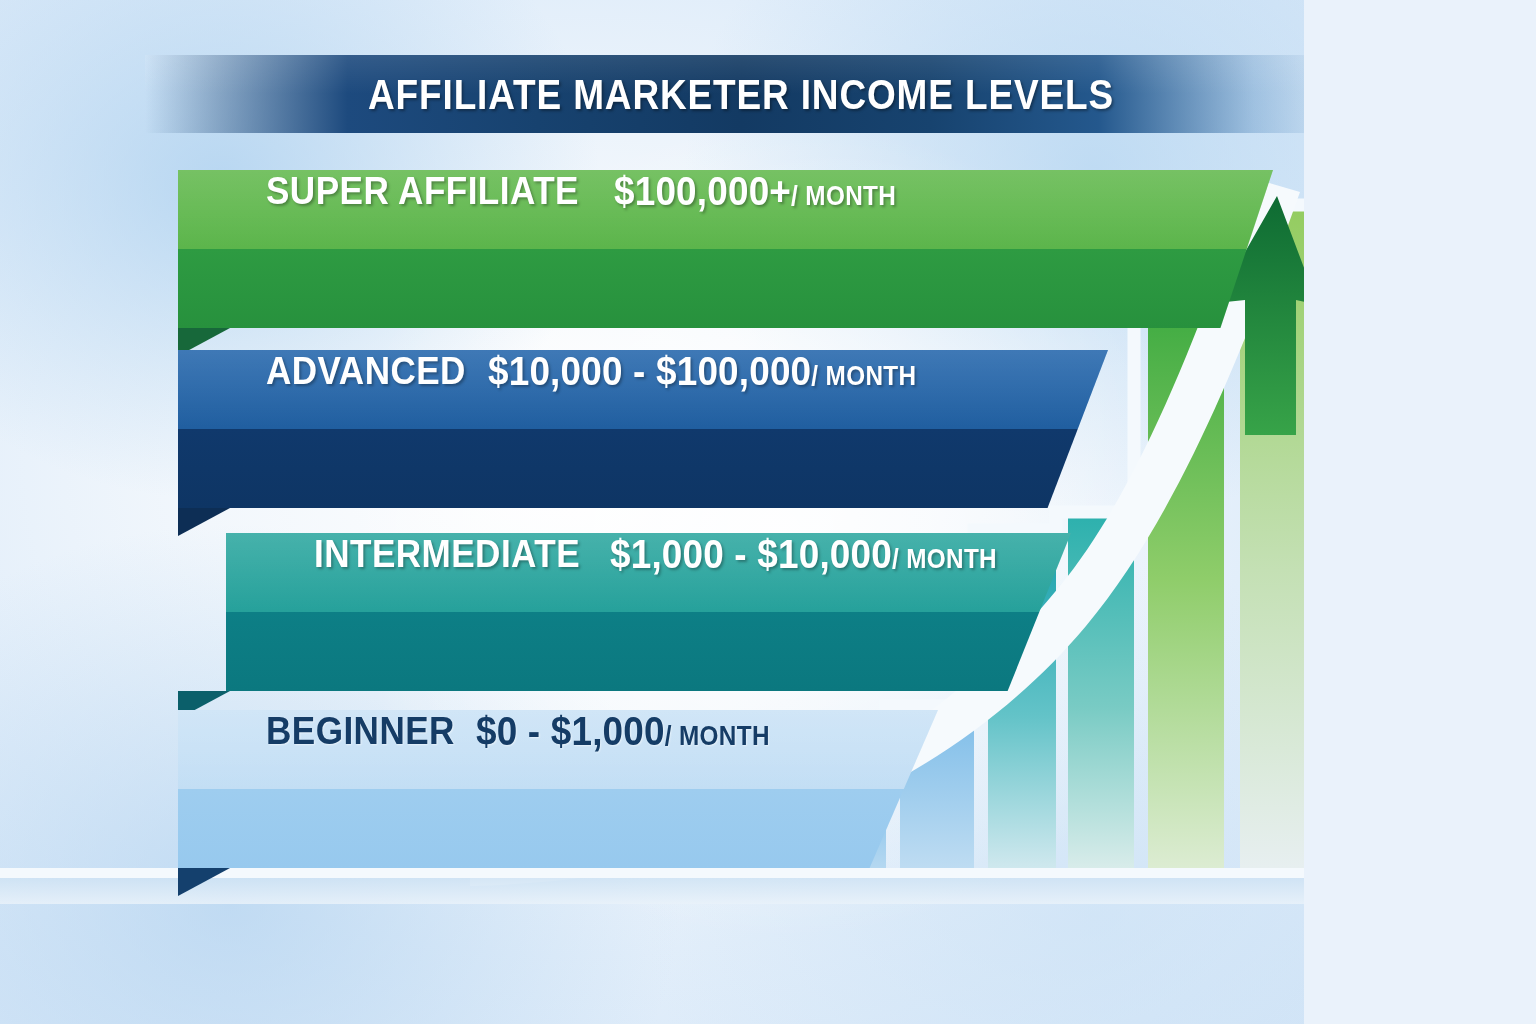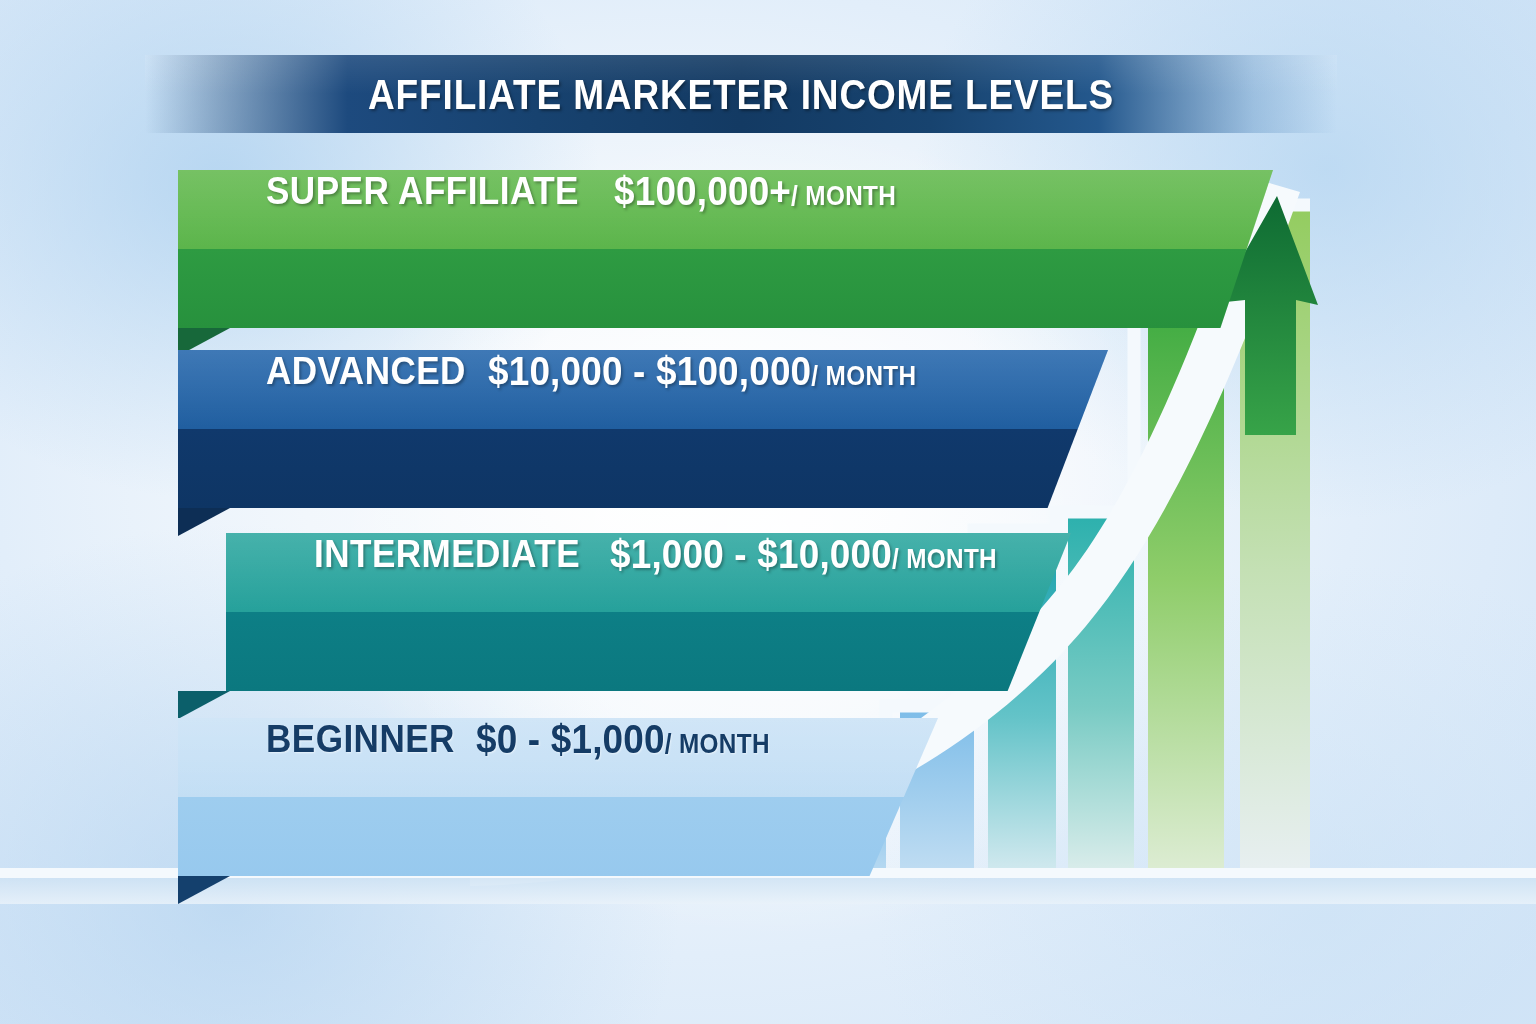--- a/index.html
+++ b/index.html
@@ -2,21 +2,21 @@
 <html><head>
 <meta charset="utf-8">
 <style>
   html,body{margin:0;padding:0;}
   body{
     width:1536px;height:1024px;overflow:hidden;
     font-family:"Liberation Sans", sans-serif;
     background:#eaf2fb;
   }
   #stage{
-    position:relative;width:1536px;height:1024px;overflow:hidden;
+    position:relative;width:1304px;height:1024px;overflow:hidden;
     background:
       radial-gradient(ellipse 1100px 780px at 44% 46%, #ffffff 0%, #f2f7fc 34%, #e2eefa 62%, #d3e5f7 100%);
   }
   
   .bg-corner{position:absolute;pointer-events:none;}
   .bg-tl{left:-160px;top:-140px;width:760px;height:640px;
     background:radial-gradient(closest-side, rgba(168,206,238,.75), rgba(168,206,238,0));}
   .bg-tr{right:-200px;top:-180px;width:820px;height:700px;
     background:radial-gradient(closest-side, rgba(176,211,240,.70), rgba(176,211,240,0));}
   .bg-bl{left:-220px;bottom:-260px;width:900px;height:760px;
@@ -212,21 +212,21 @@
       <div class="top-half"></div>
       <div class="txt">
         <div class="tier">INTERMEDIATE</div>
         <div class="amount">
           <span>$1,000 - $10,000</span><span class="per">/ MONTH</span>
         </div>
       </div>
     </div>
   </div>
 
-  <div class="band dark-text" style="top:710px;width:760px;height:158px;margin-top:8px;">
+  <div class="band dark-text" style="top:710px;width:760px;height:158px;">
     <div class="fold" style="top:158px;left:0;width:0;height:0;border-top:28px solid #14406d;border-right:52px solid transparent;"></div>
     <div class="body" style="background:linear-gradient(180deg,#c8e1f6 0%,#c0ddf4 49.9%,#9ecdef 50%,#97c9ee 100%);
                 clip-path:polygon(0 0, 100% 0, 91% 100%, 0 100%);">
         <div class="top-half"></div>
       <div class="txt">
         <div class="tier">BEGINNER</div>
         <div class="amount">
           <span>$0 - $1,000</span><span class="per">/ MONTH</span>
         </div>
       </div>

